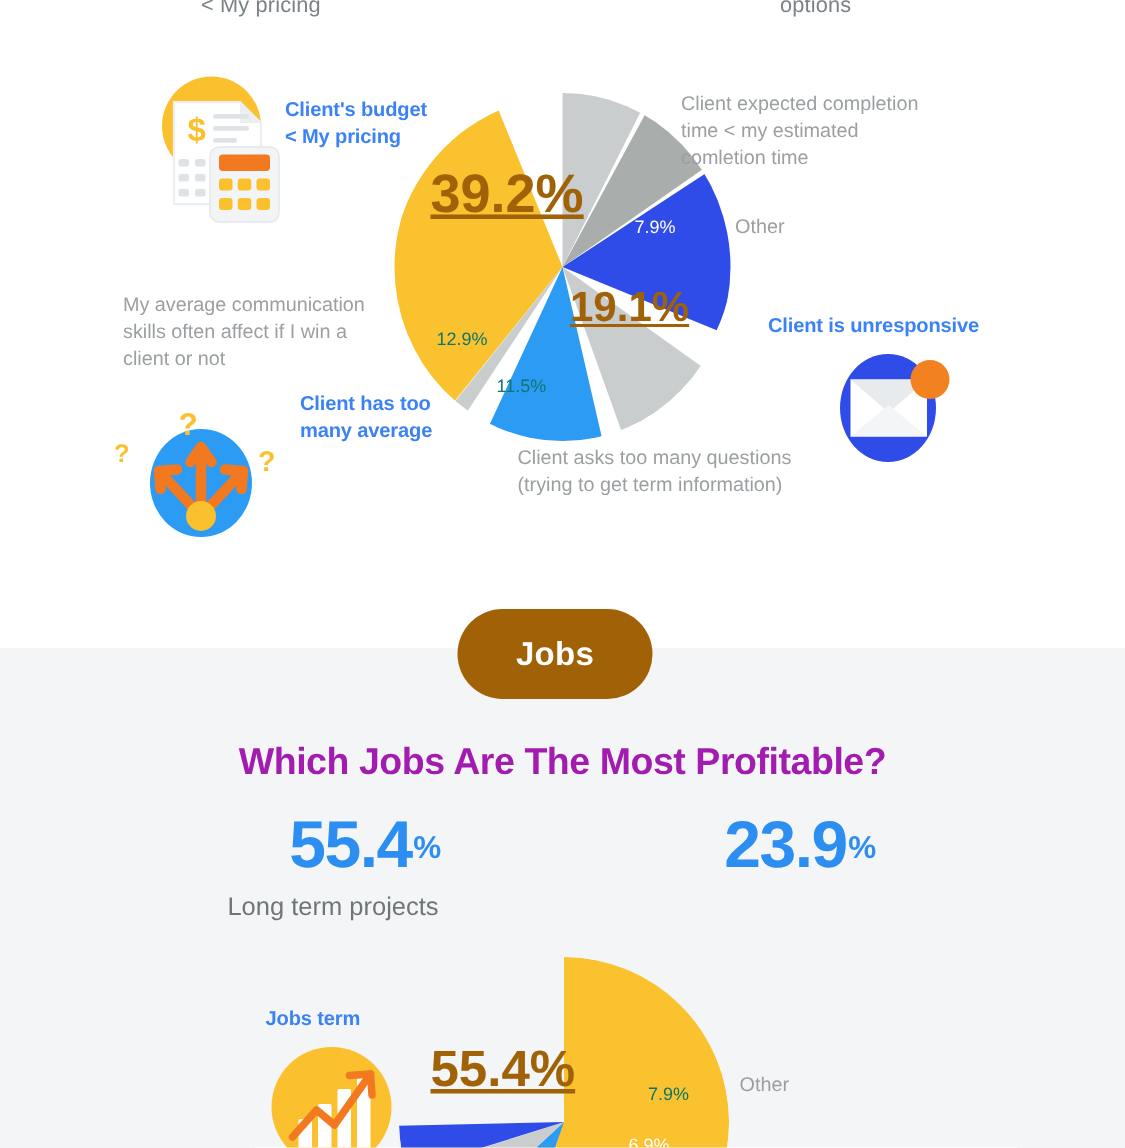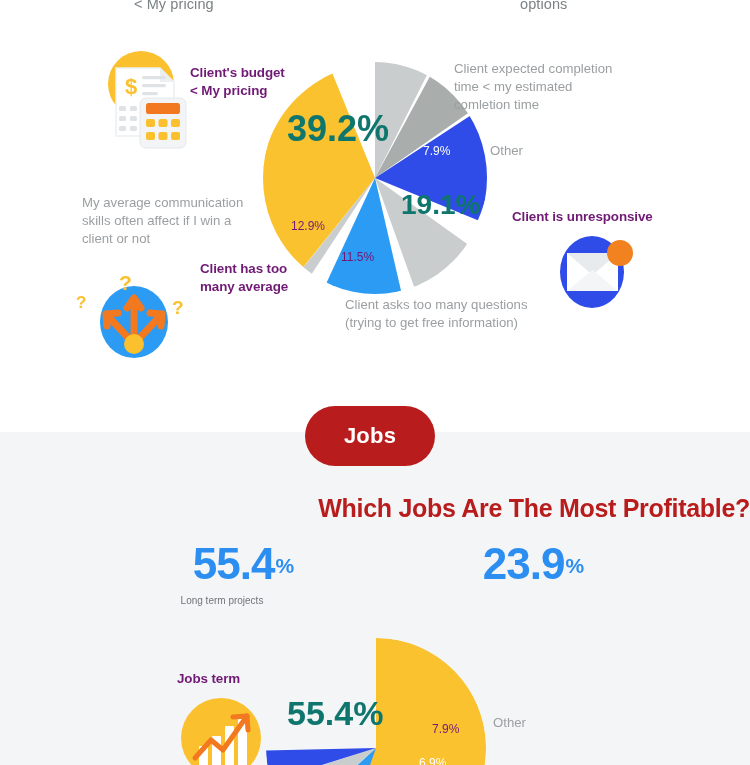--- a/index.html
+++ b/index.html
@@ -44,72 +44,73 @@
   .lbl {
     position: absolute;
     white-space: pre-line;
     line-height: 1.35;
   }
   .lbl-gray {
     color: #9b9fa1;
     font-size: 13.2px;
   }
   .lbl-blue {
-    color: #701a75;
+    color: #3b82f6;
     font-size: 13.4px;
     font-weight: bold;
     letter-spacing: -.1px;
   }
 
   
   .pie {
     position: absolute;
     border-radius: 50%;
   }
   .pie-slice-text {
     position: absolute;
     white-space: nowrap;
     pointer-events: none;
   }
   .big-pct {
+    color: #a16207;
+    font-weight: bold;
+    text-shadow: 0 0 1px rgba(0,0,0,.05);
+    text-decoration: underline;
+  }
+  .small-pct {
     color: #0f766e;
-    font-weight: bold;
-    text-shadow: 0 0 1px rgba(0,0,0,.05);
-  }
-  .small-pct {
-    color: #701a75;
     font-size: 12px;
   }
 
   
   .icon-wrap { position: absolute; }
 
   
   .badge {
     position: absolute;
     left: 305px; top: 406px;
     width: 130px; height: 60px;
-    background: #b91c1c;
+    background: #a16207;
     border-radius: 32px;
     color: #ffffff;
     font-size: 22px;
     font-weight: bold;
     display: flex;
     align-items: center;
     justify-content: center;
     letter-spacing: .2px;
   }
 
   
   .section-title {
     position: absolute;
     left: 0; top: 494px;
     width: 750px;
-    text-align: right;
-    color: #b91c1c;
+    text-align: center;
+    color: #a21caf;
     font-size: 25px;
     font-weight: bold;
     letter-spacing: -.3px;
   }
   .stat {
     position: absolute;
     text-align: center;
     width: 250px;
   }
   .stat .num {
@@ -123,21 +124,21 @@
   .stat .pctsign {
     font-size: 21px;
     font-weight: bold;
     vertical-align: 6px;
     margin-left: 1px;
   }
   .stat .cap {
     display: block;
     margin-top: 9px;
     color: #6f767a;
-    font-size: 10px;
+    font-size: 17px;
   }
   .stat-left  { left: 97px;  top: 542px; }
   .stat-right { left: 387px; top: 542px; }
 </style>
 </head>
 <body>
 
 <div class="section-top"></div>
 <div class="section-bottom"></div>
 
@@ -161,39 +162,39 @@
     <path d="M112,116 L112,0 A112,116 0 0,1 185.1,21.9 Z" fill="#2b9bf4" transform="rotate(167 112 116)"></path>
 
     <path d="M112,116 L112,0 A112,116 0 0,1 122.6,0.5 Z" fill="#c9cdce" transform="rotate(213.4 112 116)"></path>
   </g>
 </svg>
 
 <div class="pie-slice-text big-pct" style="left:287px; top:108px; font-size:36px;">39.2%</div>
 
 <div class="pie-slice-text small-pct" style="left:423px; top:144px; color:#ffffff;">7.9%</div>
 
-<div class="pie-slice-text big-pct" style="left:401px; top:189px; font-size:28px;">19.1%</div>
-
-<div class="pie-slice-text small-pct" style="left:341px; top:250px;">11.5%</div>
+<div class="pie-slice-text big-pct" style="left:380px; top:189px; font-size:28px;">19.1%</div>
+
+<div class="pie-slice-text small-pct" style="left:331px; top:250px;">11.5%</div>
 
 <div class="pie-slice-text small-pct" style="left:291px; top:219px;">12.9%</div>
 
 <div class="lbl lbl-blue" style="left:190px; top:64px;">Client's budget
 &lt; My pricing</div>
 
 <div class="lbl lbl-gray" style="left:454px; top:60px;">Client expected completion
 time &lt; my estimated
 comletion time</div>
 
 <div class="lbl lbl-gray" style="left:490px; top:142px;">Other</div>
 
 <div class="lbl lbl-blue" style="left:500px; top:208px;margin-left:12px;">Client is unresponsive</div>
 
 <div class="lbl lbl-gray" style="left:345px; top:296px;">Client asks too many questions
-(trying to get free information)</div>
+(trying to get term information)</div>
 
 <div class="lbl lbl-blue" style="left:200px; top:260px;">Client has too
 many average</div>
 
 <div class="lbl lbl-gray" style="left:82px; top:194px;">My average communication
 skills often affect if I win a
 client or not</div>
 
 <div class="icon-wrap" style="left:100px; top:46px; width:92px; height:104px;">
   <svg width="92" height="104" viewBox="0 0 92 104">

